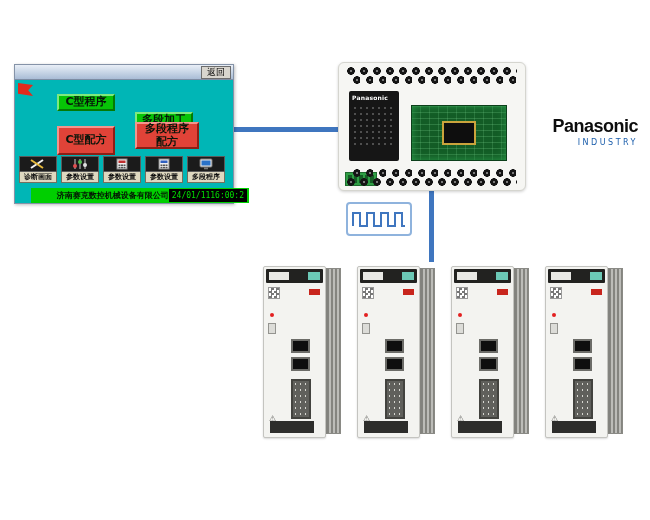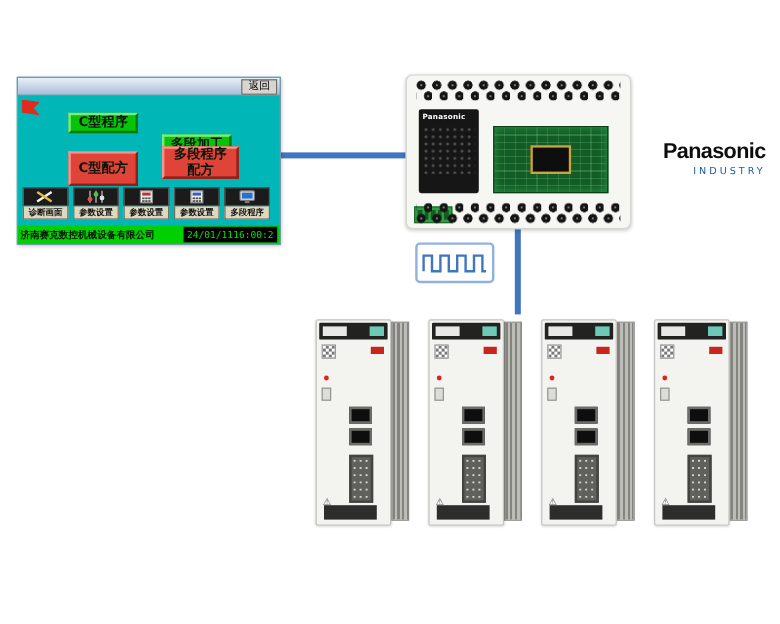--- a/index.html
+++ b/index.html
@@ -31,22 +31,22 @@
   .hbtn-cprog  { left:42px;  top:14px; width:58px; height:17px; }
   .hbtn-multi  { left:120px; top:14px; width:58px; height:17px;margin-top:18px; }
   .hbtn-crec   { left:42px;  top:46px; width:58px; height:29px; }
   .hbtn-mrec   { left:120px; top:42px; width:64px; height:27px; }
   .hmi-toolbar { position:absolute; left:4px; top:76px; display:flex; gap:4px; }
   .tbtn { width:38px; cursor:pointer; }
   .tbtn-icon { height:16px; background:#1b1b1b; border:1px solid #5a5a5a;
          display:flex; align-items:center; justify-content:center; }
   .tbtn-label { height:11px; font-size:7px; line-height:10px; text-align:center; color:#101010;
          background:#ded8c0; border:1px solid #74705e; border-top:none; font-weight:bold; }
-  .hmi-status { position:absolute; left:0; bottom:0; width:100%; height:15px; background:#00cf00;
-         display:flex; align-items:center; justify-content:space-between; padding:0 2px; }
+  .hmi-status { position:absolute; left:16px; bottom:0; width:100%; height:15px; background:#00cf00;
+         display:flex; align-items:center; justify-content:flex-end; padding:0 2px; }
   .hmi-company { font-size:8px; font-weight:bold; color:#041404; white-space:nowrap; }
   .hmi-time { background:#000; color:#00e000; font-family:"DejaVu Sans Mono",monospace;
          font-size:8px; padding:0 3px; height:13px; display:flex; align-items:center; white-space:nowrap; }
 
   
   .plc { position:absolute; left:338px; top:62px; width:188px; height:129px; background:#f6f6f3;
          border:1px solid #d5d5cf; border-radius:6px; box-shadow:0 1px 3px rgba(0,0,0,.18); }
   .plc-screws { position:absolute; left:8px; width:170px; height:20px;
          background-image:
            radial-gradient(circle 4px at 4px 5px,  #7a7a7a 0 1px, #141414 1px 3.6px, transparent 4px),

